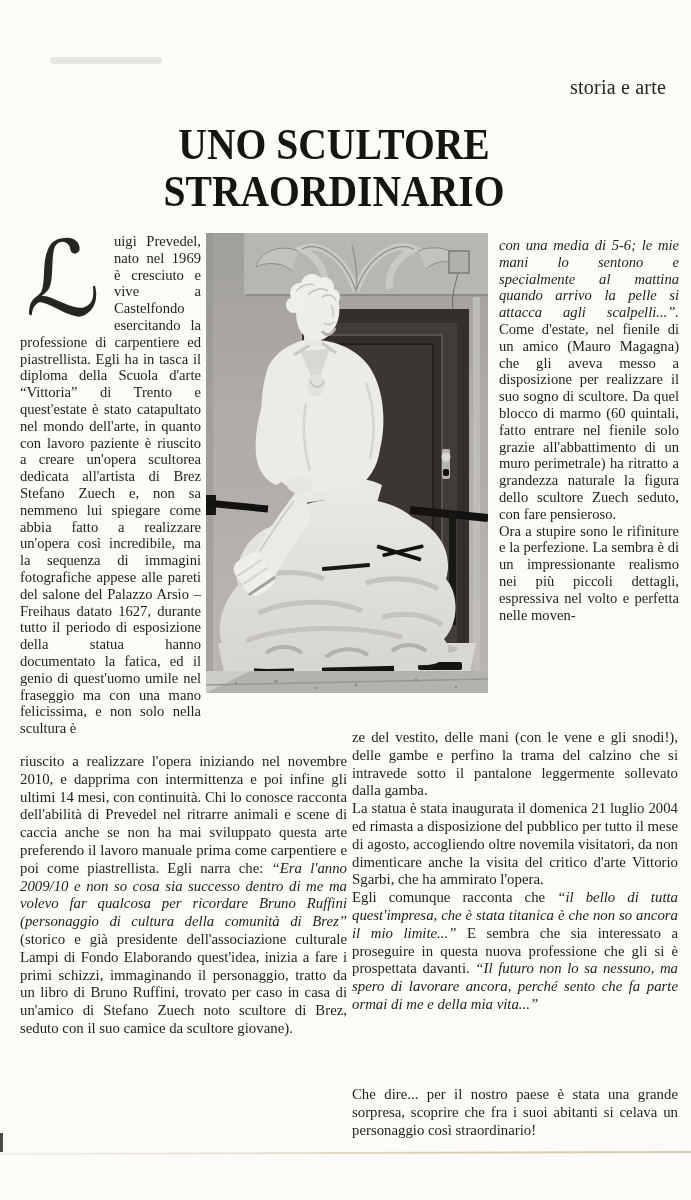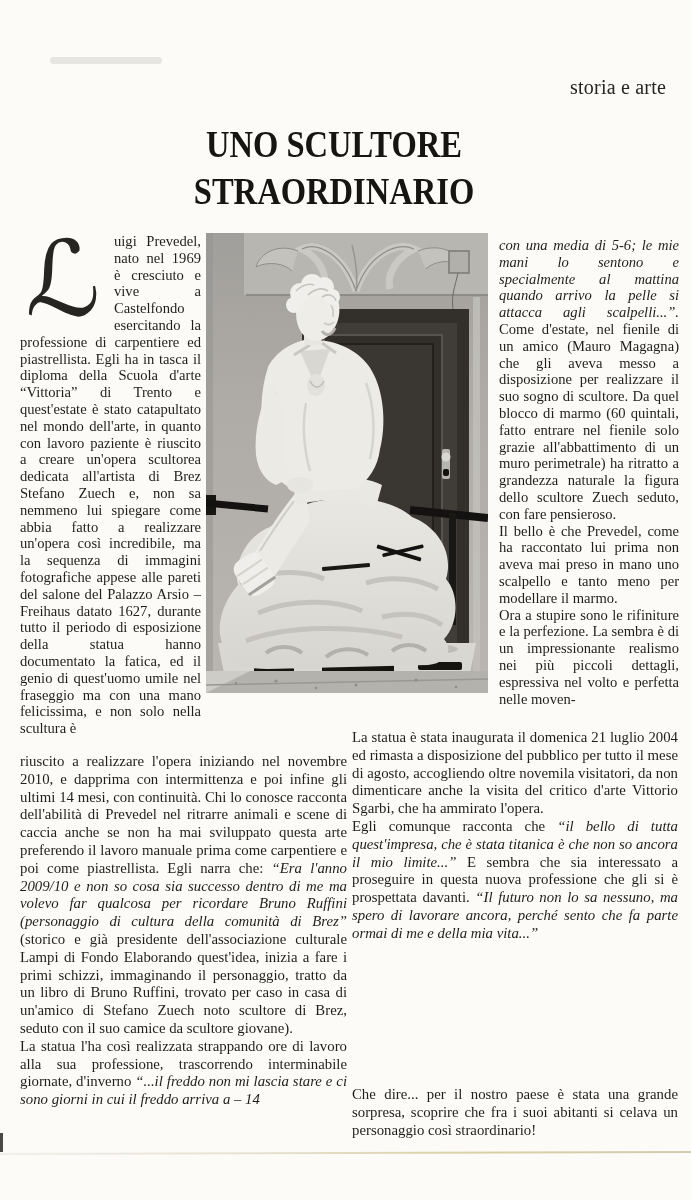--- a/index.html
+++ b/index.html
@@ -9,21 +9,21 @@
     font-family:"Liberation Serif", serif;
   }
   
   .section-label{
     position:absolute;top:76px;right:25px;
     font-size:20px;letter-spacing:.2px;color:#262522;
   }
   
   .title{
     position:absolute;top:121px;left:0;width:668px;text-align:center;
-    font-weight:700;font-size:37px;line-height:47px;color:#161512;
+    font-weight:700;font-size:45px;line-height:47px;color:#161512;
     letter-spacing:0;
   }
   .title .tline{display:block;transform:scaleX(.88);transform-origin:50% 50%;}
   
   .col{position:absolute;text-align:justify;color:#1f1e1b;}
   .col .para{margin:0;}
   .narrow{font-size:14.6px;line-height:16.8px;}
   .wide{font-size:14.8px;line-height:17.8px;}
   i{font-style:italic;}
   .col-left-narrow{left:20px;top:233px;width:181px;}
@@ -177,34 +177,33 @@
     <circle cx="210" cy="447" r="1.6" fill="#8f8d88"></circle>
       <circle cx="250" cy="454" r="1.3" fill="#8f8d88"></circle>
     <circle cx="110" cy="455" r="1.3" fill="#8f8d88"></circle>
       <circle cx="30" cy="450" r="1.2" fill="#8f8d88"></circle>
   </svg>
 </figure>
 
 <div class="col narrow col-right-narrow">
   <div>
       <div class="para"><i>con una media di 5-6; le mie mani lo sentono e specialmente al mattina quando arrivo la pelle si attacca agli scalpelli...”.</i><span> Come d'estate, nel fienile di un amico (Mauro Magagna) che gli aveva messo a disposizione per realizzare il suo sogno di scultore. Da quel blocco di marmo (60 quintali, fatto entrare nel fienile solo grazie all'abbattimento di un muro perimetrale) ha ritratto a grandezza naturale la figura dello scultore Zuech seduto, con fare pensieroso.</span></div>
-      <div class="para"><span>Il bello è che Prevedel, come ha raccontato lui prima non aveva mai preso in mano uno scalpello e tanto meno per modellare il marmo.</span></div>
       <div class="para"><span>Ora a stupire sono le rifiniture e la perfezione. La sembra è di un impressionante realismo nei più piccoli dettagli, espressiva nel volto e perfetta nelle moven-</span></div>
     </div>
 </div>
 
 <div class="col wide col-left-wide">
   <div>
       <div class="para"><span>riuscito a realizzare l'opera iniziando nel novembre 2010, e dapprima con intermittenza e poi infine gli ultimi 14 mesi, con continuità. Chi lo conosce racconta dell'abilità di Prevedel nel ritrarre animali e scene di caccia anche se non ha mai sviluppato questa arte preferendo il lavoro manuale prima come carpentiere e poi come piastrellista. Egli narra che: </span><i>“Era l'anno 2009/10 e non so cosa sia successo dentro di me ma volevo far qualcosa per ricordare Bruno Ruffini (personaggio di cultura della comunità di Brez”</i><span> (storico e già presidente dell'associazione culturale Lampi di Fondo Elaborando quest'idea, inizia a fare i primi schizzi, immaginando il personaggio, tratto da un libro di Bruno Ruffini, trovato per caso in casa di un'amico di Stefano Zuech noto scultore di Brez, seduto con il suo camice da scultore giovane).</span></div>
-      <div class="para"><span>La statua l'ha così realizzata strappando ore di lavoro alla sua professione, trascorrendo interminabile giornate, d'inverno </span><i>“...il freddo non mi lascia stare e ci sono giorni in cui il freddo arriva a – 14</i></div>
     </div>
 </div>
 
 <div class="col wide col-right-wide">
   <div>
+      <div class="para"><span>ze del vestito, delle mani (con le vene e gli snodi!), delle gambe e perfino la trama del calzino che si intravede sotto il pantalone leggermente sollevato dalla gamba.</span></div>
       <div class="para"><span>La statua è stata inaugurata il domenica 21 luglio 2004 ed rimasta a disposizione del pubblico per tutto il mese di agosto, accogliendo oltre novemila visitatori, da non dimenticare anche la visita del critico d'arte Vittorio Sgarbi, che ha ammirato l'opera.</span></div>
       <div class="para"><span>Egli comunque racconta che </span><i>“il bello di tutta quest'impresa, che è stata titanica è che non so ancora il mio limite...”</i><span> E sembra che sia interessato a proseguire in questa nuova professione che gli si è prospettata davanti. </span><i>“Il futuro non lo sa nessuno, ma spero di lavorare ancora, perché sento che fa parte ormai di me e della mia vita...”</i></div>
     </div>
 </div>
 
 <div class="col wide closing">
   <div>
       <div class="para"><span>Che dire... per il nostro paese è stata una grande sorpresa, scoprire che fra i suoi abitanti si celava un personaggio così straordinario!</span></div>
     </div>
 </div>

